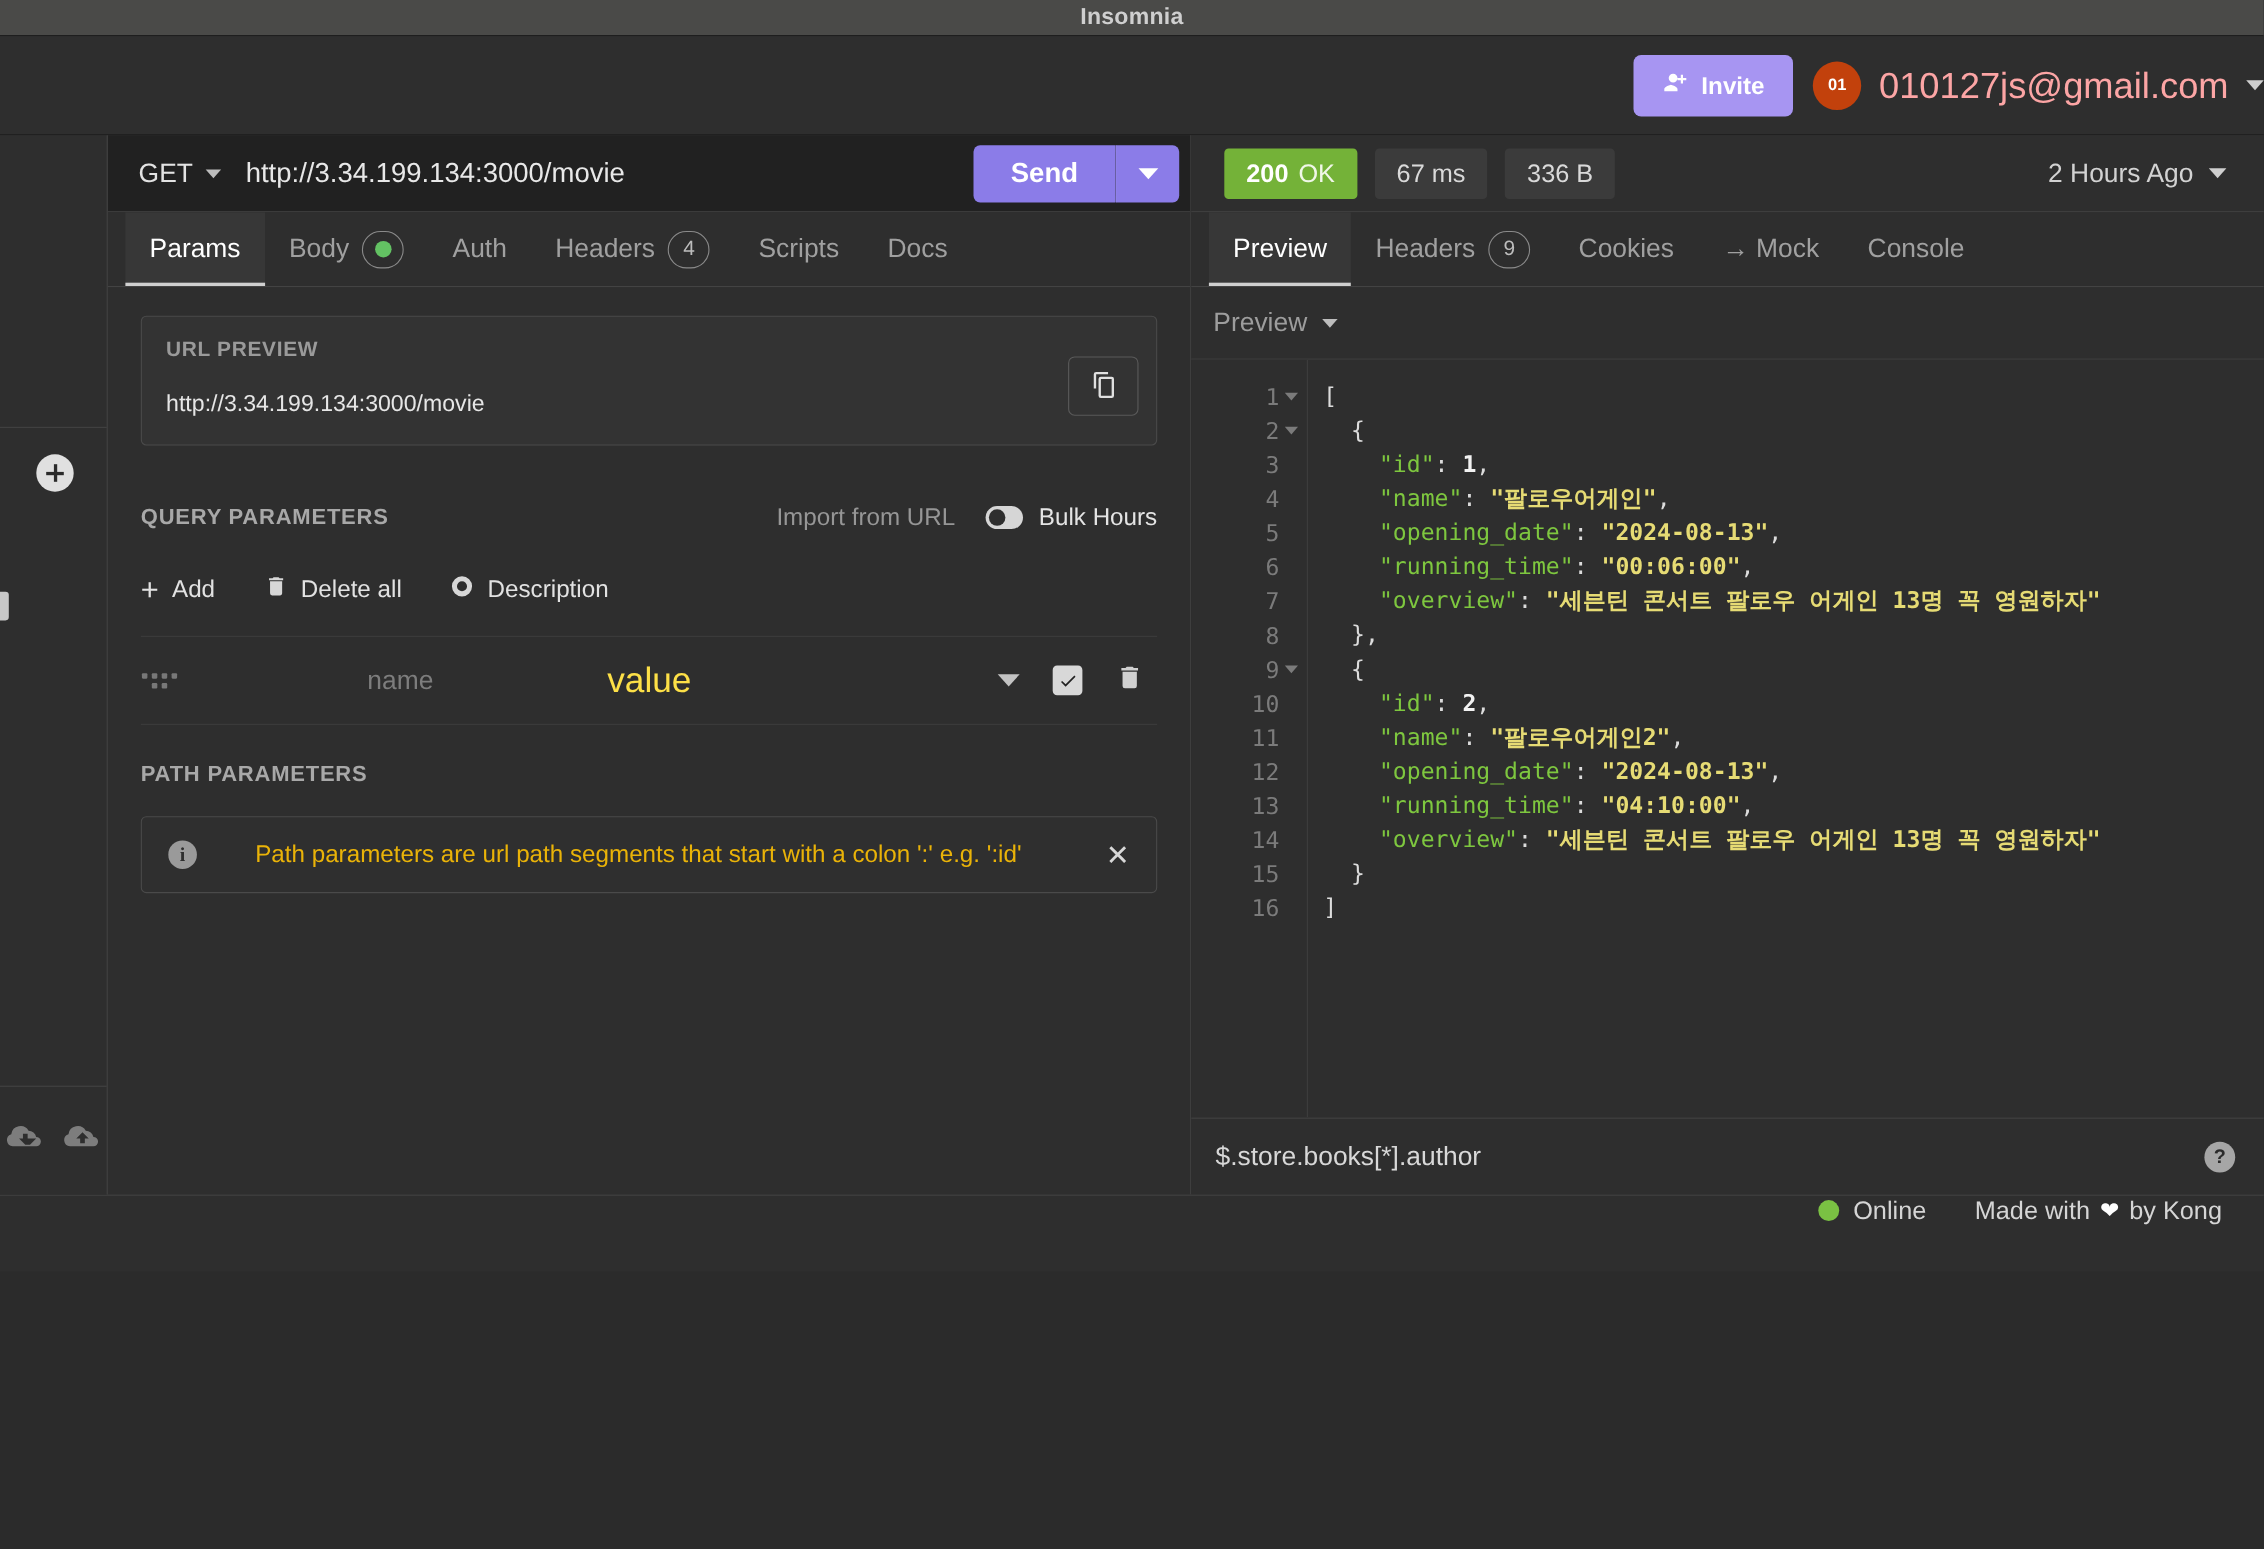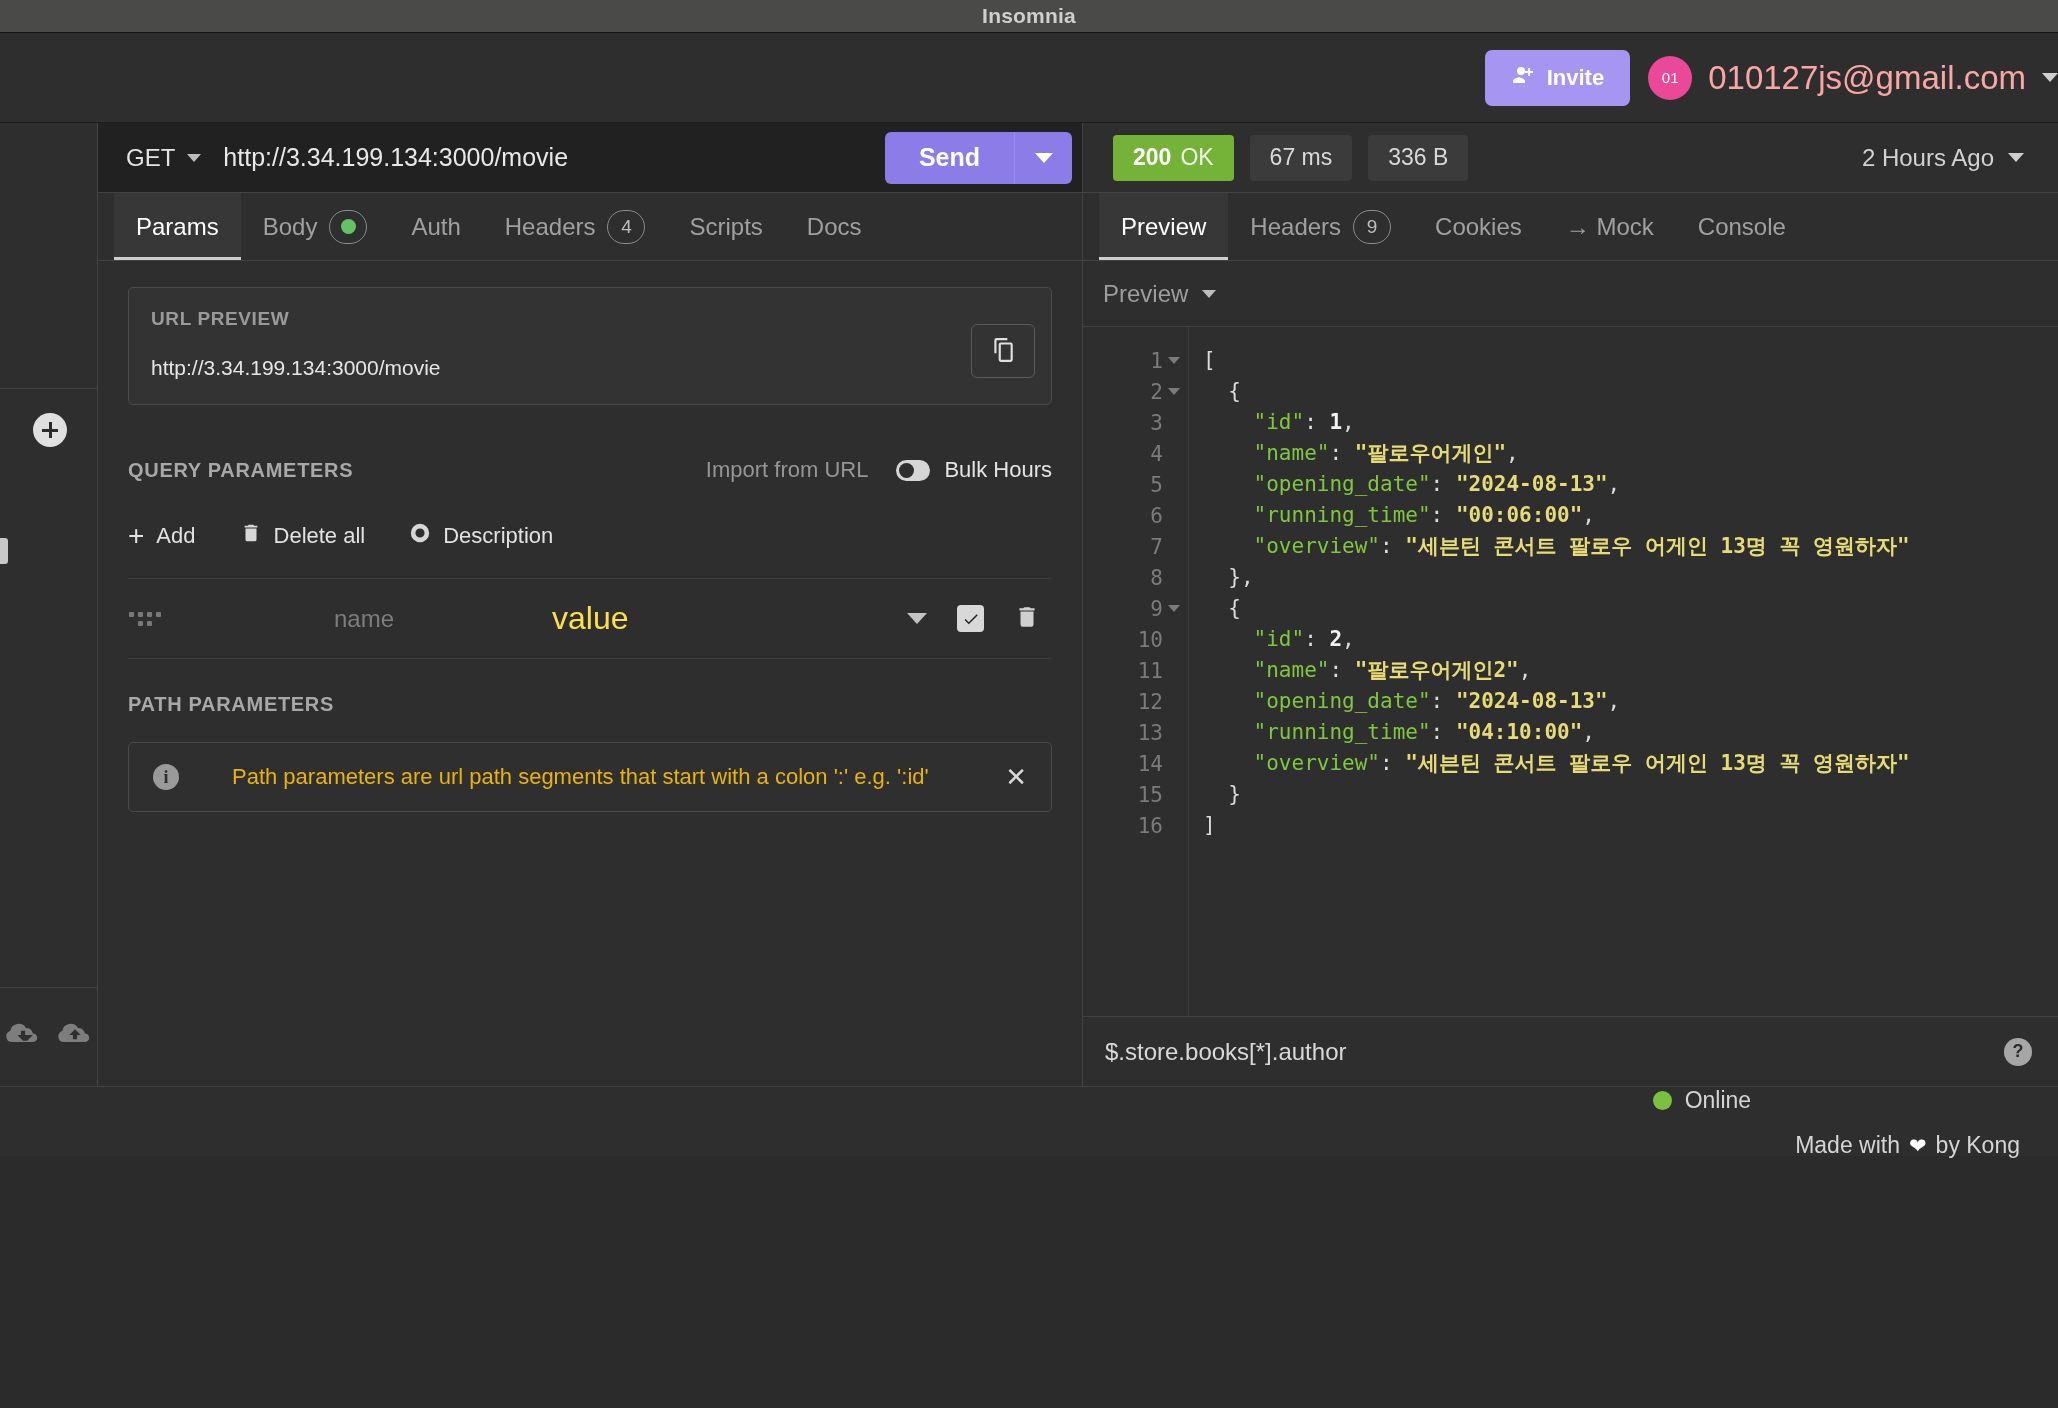--- a/index.html
+++ b/index.html
@@ -27,23 +27,23 @@
     border-bottom: 1px solid #1d1d1d;
   }
   .invite-btn {
     background: #a795f2; color: #fff; border: none; border-radius: 7px;
     height: 56px; padding: 0 26px; display: flex; align-items: center; gap: 12px;
     font-size: 22px; font-weight: bold; cursor: pointer;
   }
   .invite-btn svg { width: 24px; height: 24px; fill: #fff; }
   .account { display: flex; align-items: center; gap: 16px; cursor: pointer; }
   .avatar {
-    width: 44px; height: 44px; border-radius: 50%; background: #ec4899;
+    width: 44px; height: 44px; border-radius: 50%; background: #c2410c;
     color: #ffffff; font-size: 15px; display: flex; align-items: center; justify-content: center;
-    font-weight: normal;
+    font-weight: bold;
   }
   .account-email { color: #fca5a5; font-size: 33px; }
   .caret { width: 0; height: 0; border-left: 8px solid transparent; border-right: 8px solid transparent;
            border-top: 9px solid #cfcfcf; }
 
   
   .body-row { flex: 1 1 auto; display: flex; min-height: 0; }
 
   .railbar {
     width: 98px; flex: 0 0 98px; background: #2e2e2e;
@@ -198,21 +198,21 @@
   .filter-text { flex: 1 1 auto; color: #d8d8d8; font-size: 24px; cursor: text; }
   .help-ico { width: 28px; height: 28px; border-radius: 50%; background: #a6a6a6; color: #2b2b2b;
               font-size: 18px; font-weight: bold; display: flex; align-items: center; justify-content: center;
               cursor: pointer; }
 
   
   .footer { height: 70px; flex: 0 0 70px; background: #2e2e2e; border-top: 1px solid #434343;
             display: flex; align-items: flex-start; justify-content: flex-end; gap: 44px; padding-right: 38px; }
   .online { display: flex; align-items: center; gap: 13px; color: #d5d5d5; font-size: 23px; }
   .online i { width: 19px; height: 19px; border-radius: 50%; background: #7ac143; display: block; }
-  .madeby { color: #d5d5d5; font-size: 23px; display: flex; align-items: center; gap: 9px; margin-top: 45px; }
+  .madeby { color: #d5d5d5; font-size: 23px; display: flex; align-items: center; gap: 9px; }
   .madeby .heart { color: #ffffff; font-size: 21px; }
 </style>
 </head>
 <body>
 
 <div class="app">
 
   <div class="titlebar">
     <div class="title">Insomnia</div>
   </div>

